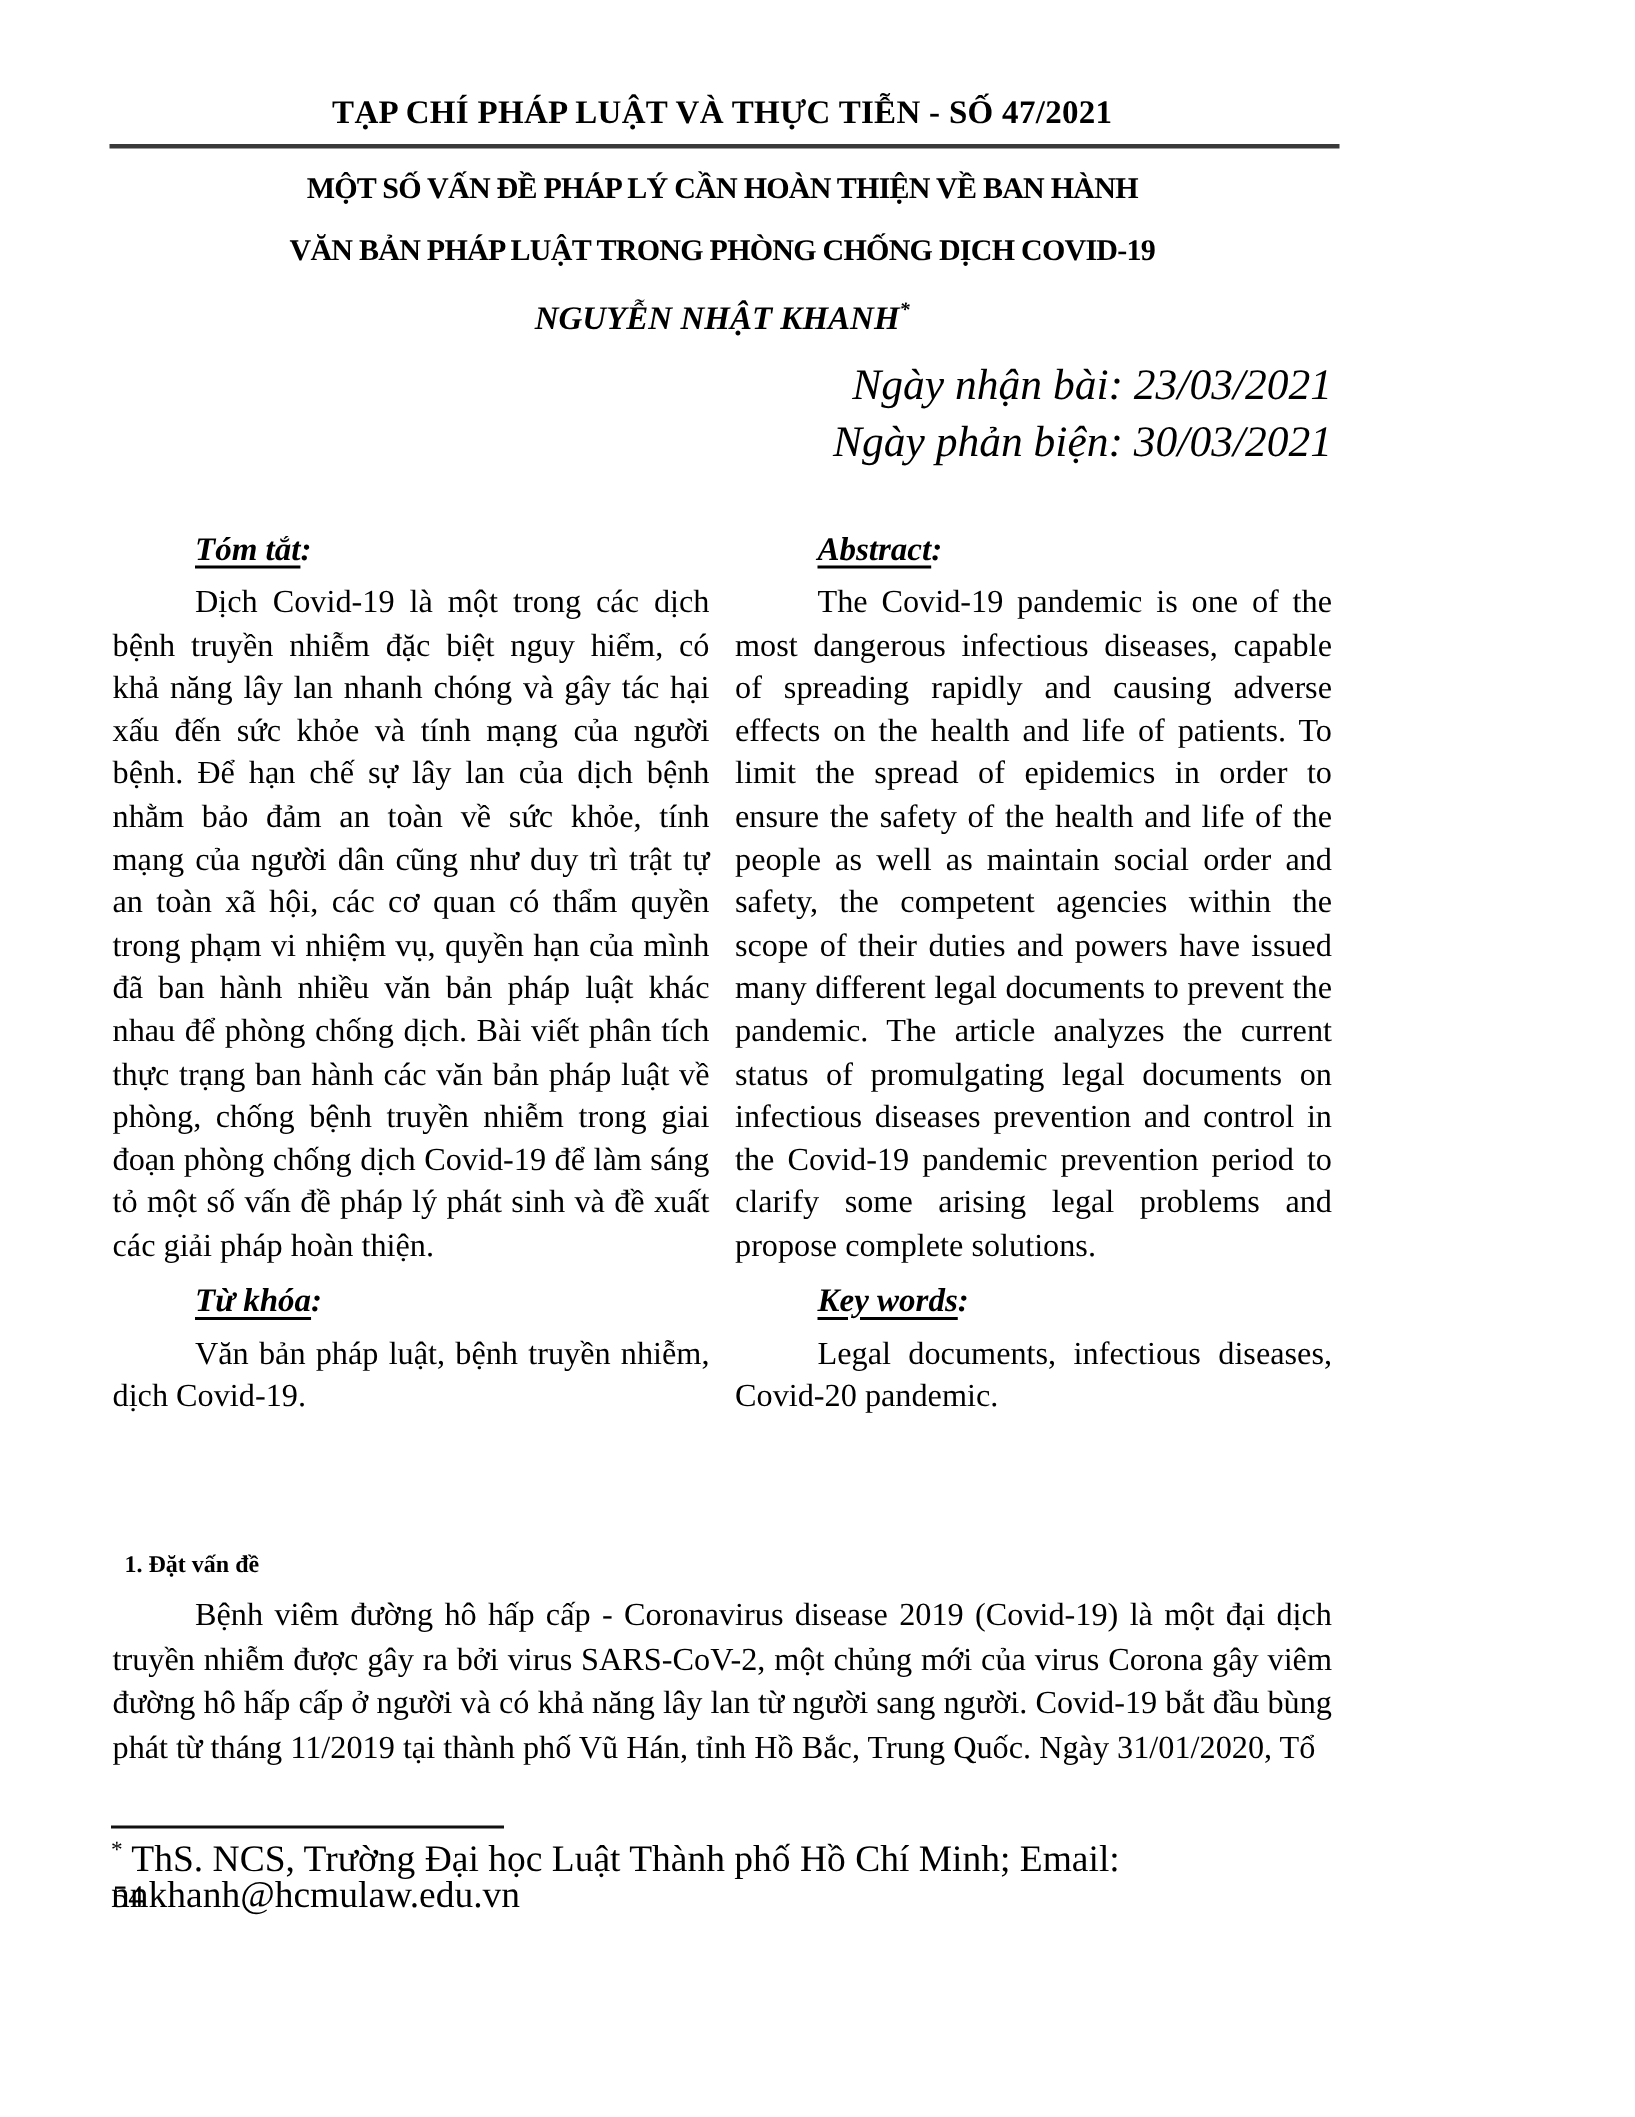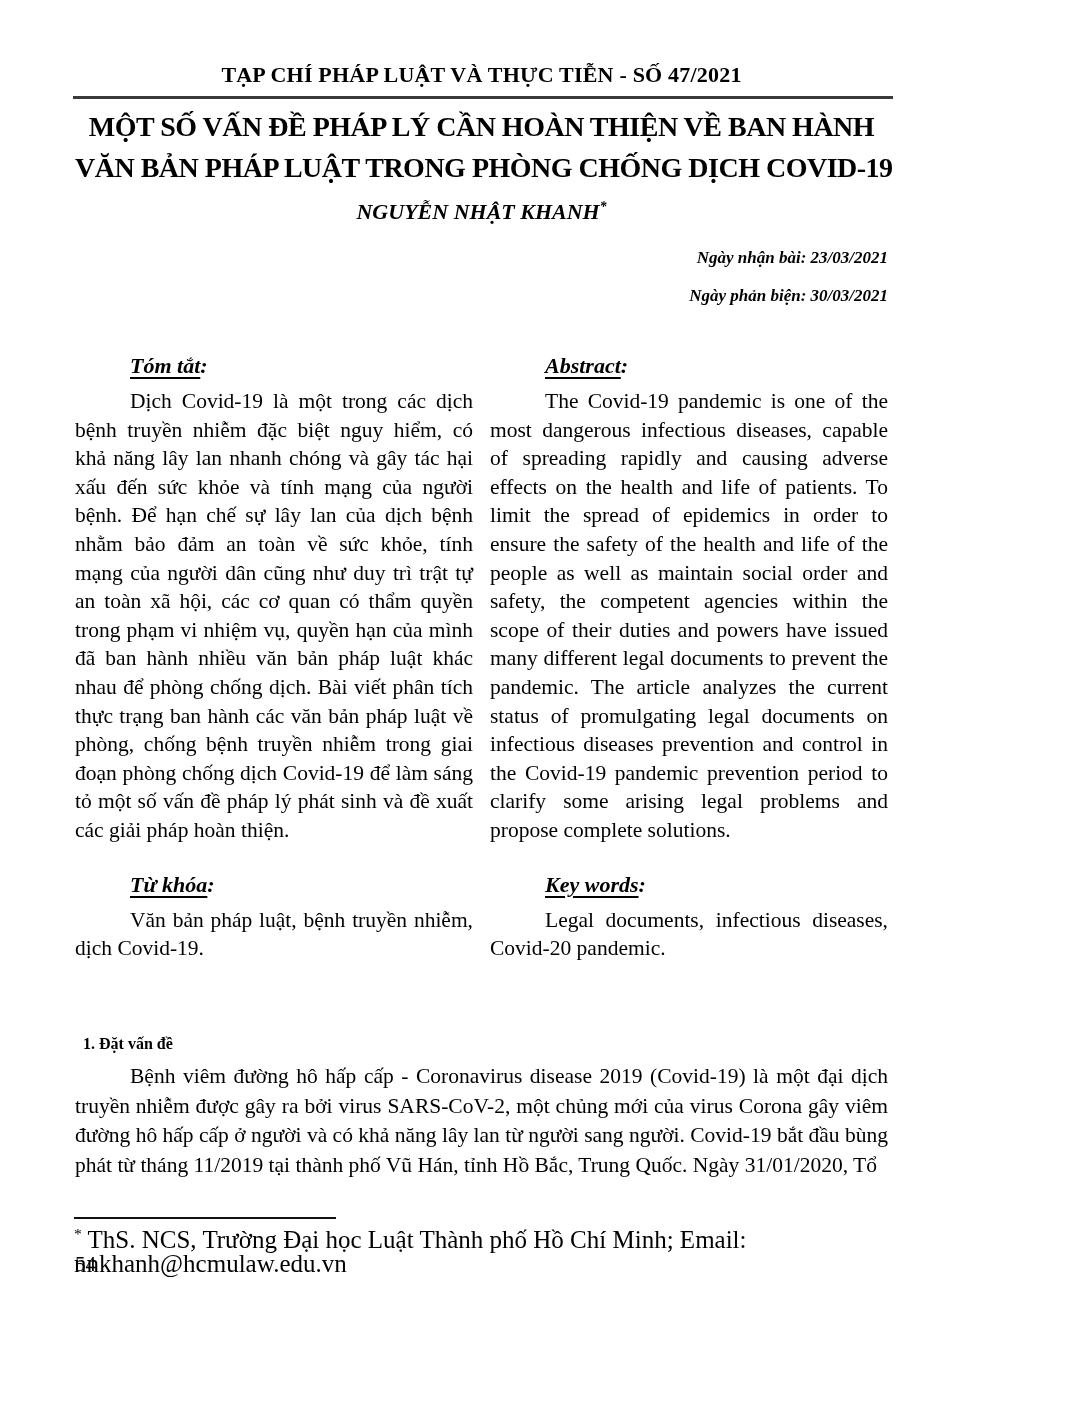--- a/index.html
+++ b/index.html
@@ -29,21 +29,21 @@
   .header-rule {
     left: 73px; top: 96px; width: 820px; height: 3px;
     background: #3a3a3a;
   }
 
   
   .article-title {
     left: 75px; top: 106px; width: 813px;
     text-align: center;
     font-weight: bold;
-    font-size: 28px;
+    font-size: 20px;
     line-height: 41px;
     letter-spacing: -0.5px;
   }
   .article-title .t-line { white-space: nowrap; }
 
   
   .byline {
     left: 75px; top: 198px; width: 813px;
     text-align: center;
     font-size: 22px;
@@ -53,23 +53,22 @@
   }
   .byline sup, .footnote sup {
     font-size: 0.62em;
     vertical-align: super;
     line-height: 0;
   }
   .dates {
     left: 75px; top: 239px; width: 813px;
     text-align: right;
     font-style: italic;
-    font-size: 17px;
+    font-size: 29px;
     line-height: 37.5px;
-    font-weight: bold;
   }
 
   
   .columns {
     left: 75px; top: 352px; width: 813px;
     display: flex;
     gap: 17px;
   }
   .col { width: 398px; }
   .col-heading {
@@ -85,21 +84,21 @@
     text-decoration-thickness: 2px;
     text-underline-offset: 4px;
   }
   .col-body {
     font-size: 21.5px;
     line-height: 28.6px;
     text-align: justify;
     text-indent: 55px;
     margin: 0;
   }
-  .kw-heading { margin-top: 26px; }
+  .kw-heading { margin-top: 8px; }
 
   
   .section-heading {
     left: 83px; top: 1030px;
     font-weight: bold;
     font-size: 16px;
     line-height: 28px;
   }
   .section-para {
     left: 75px; top: 1062px; width: 813px;

